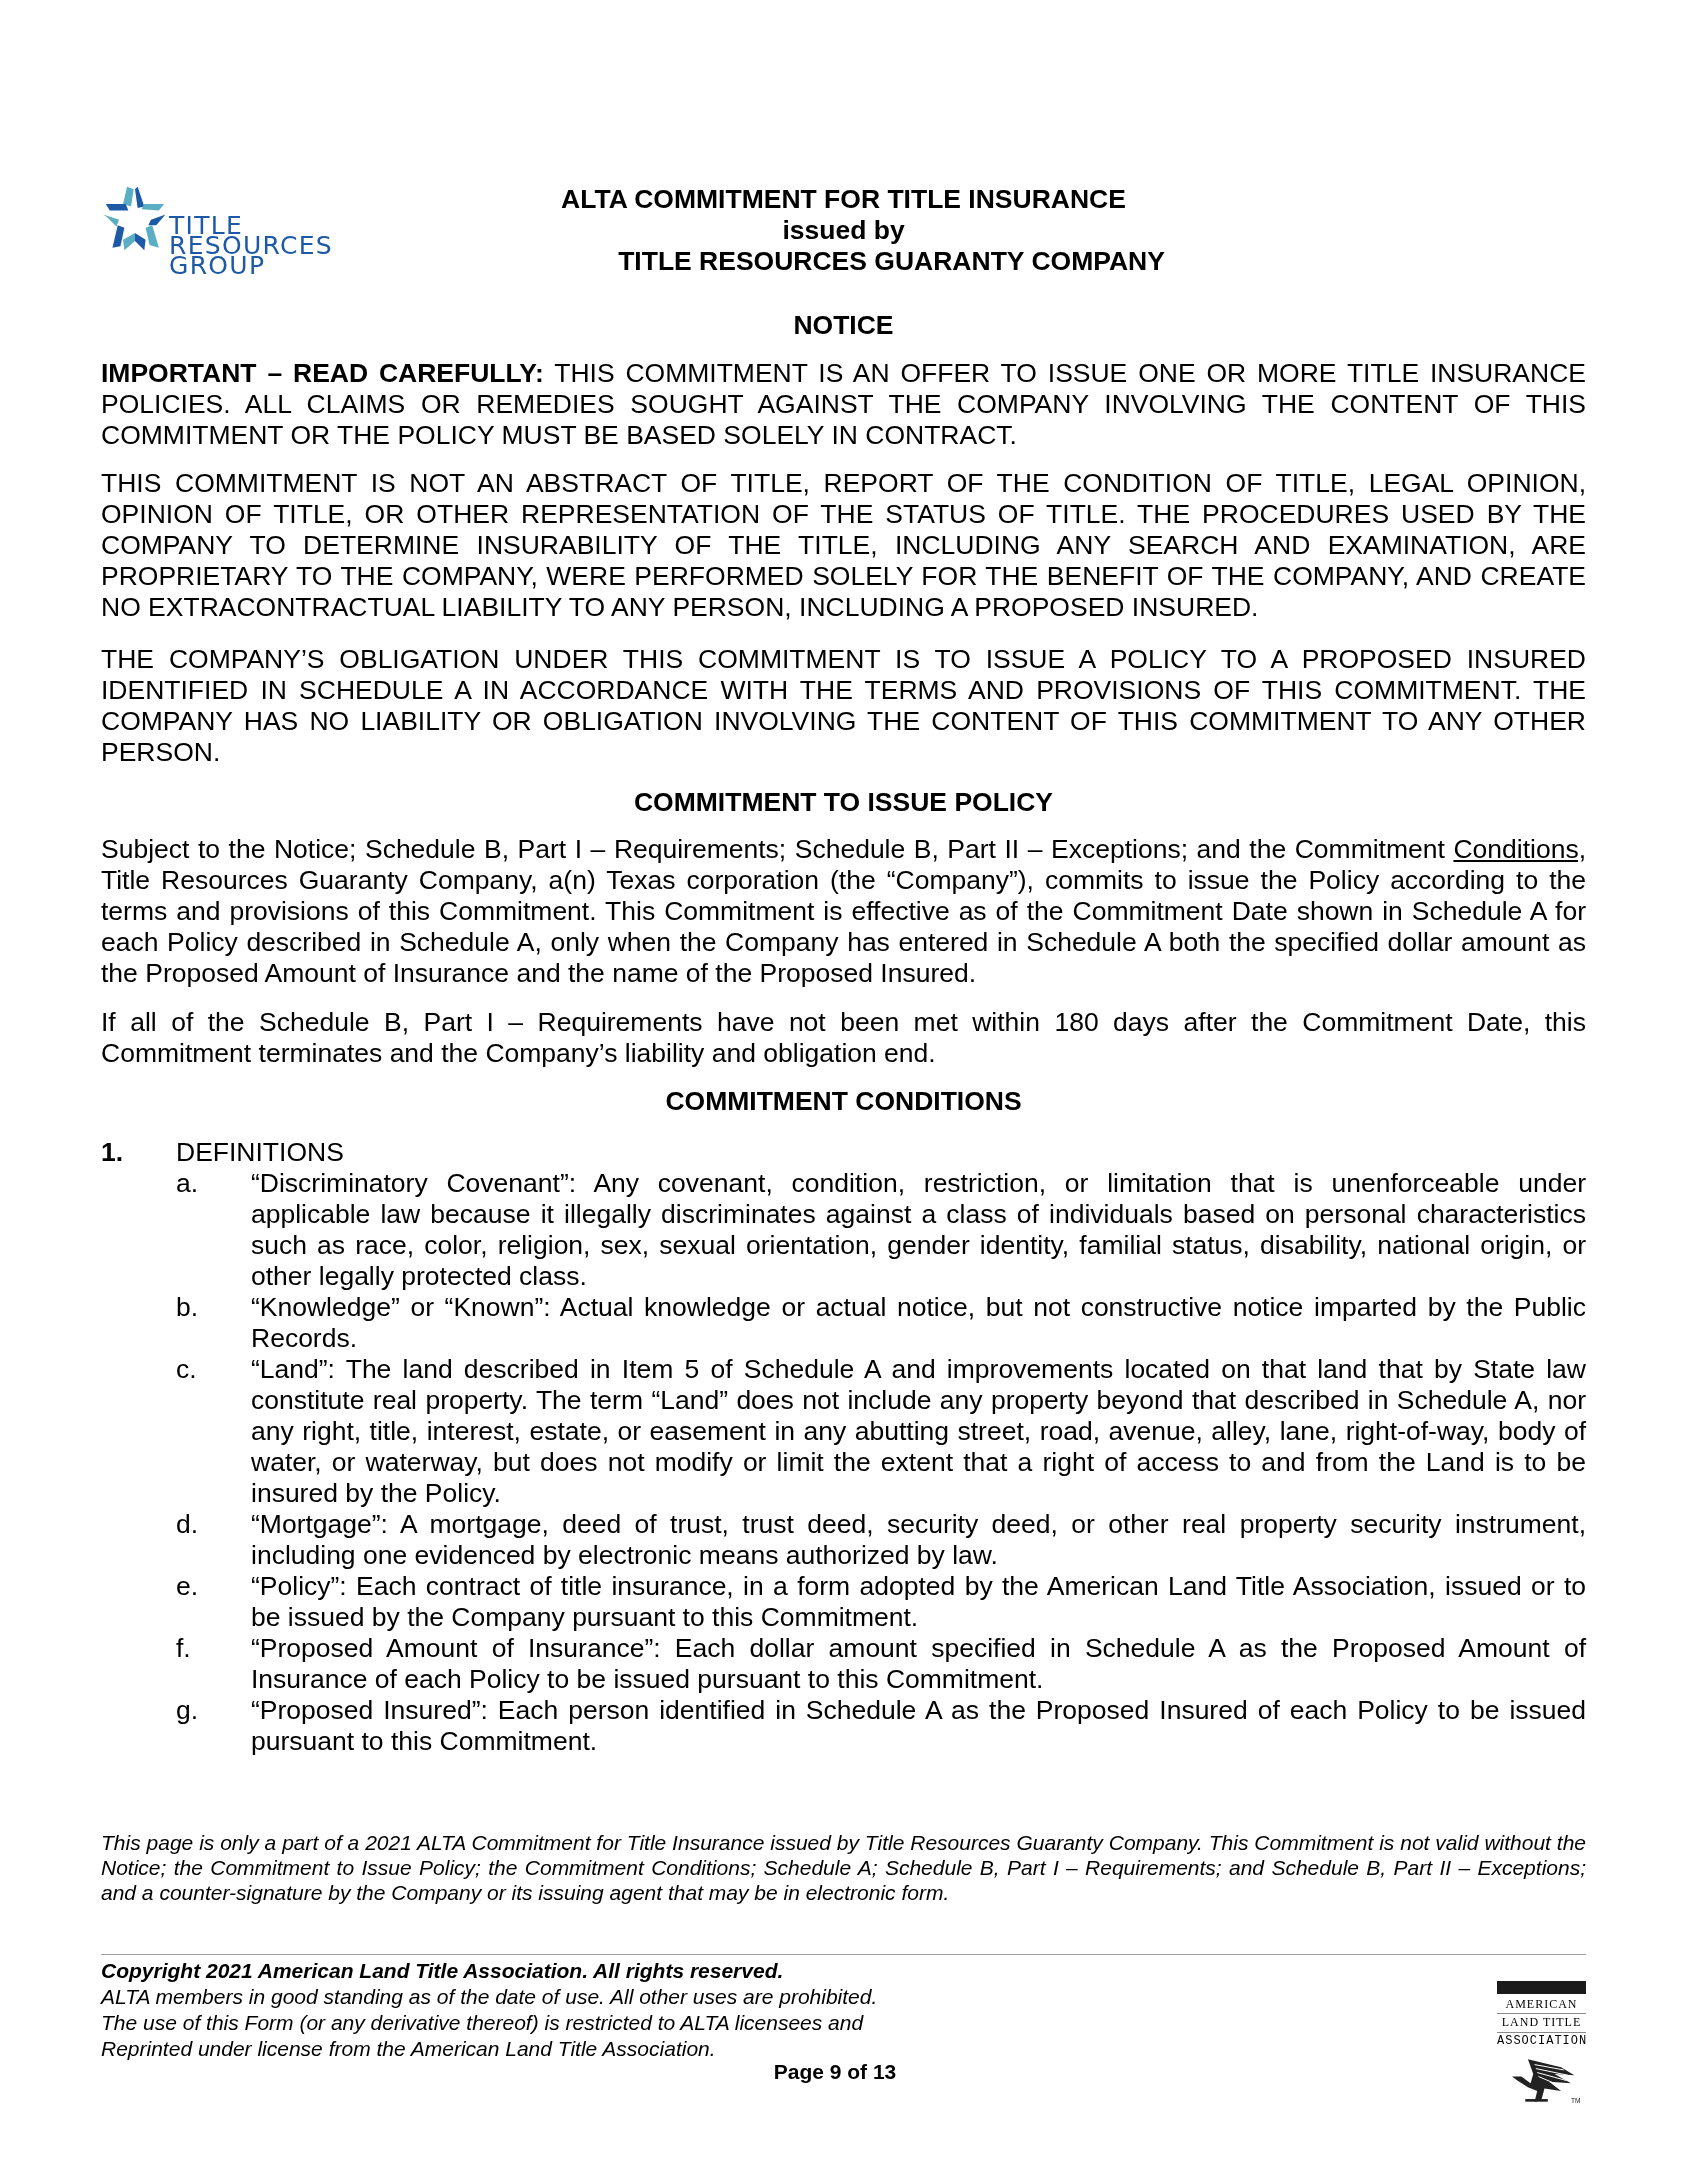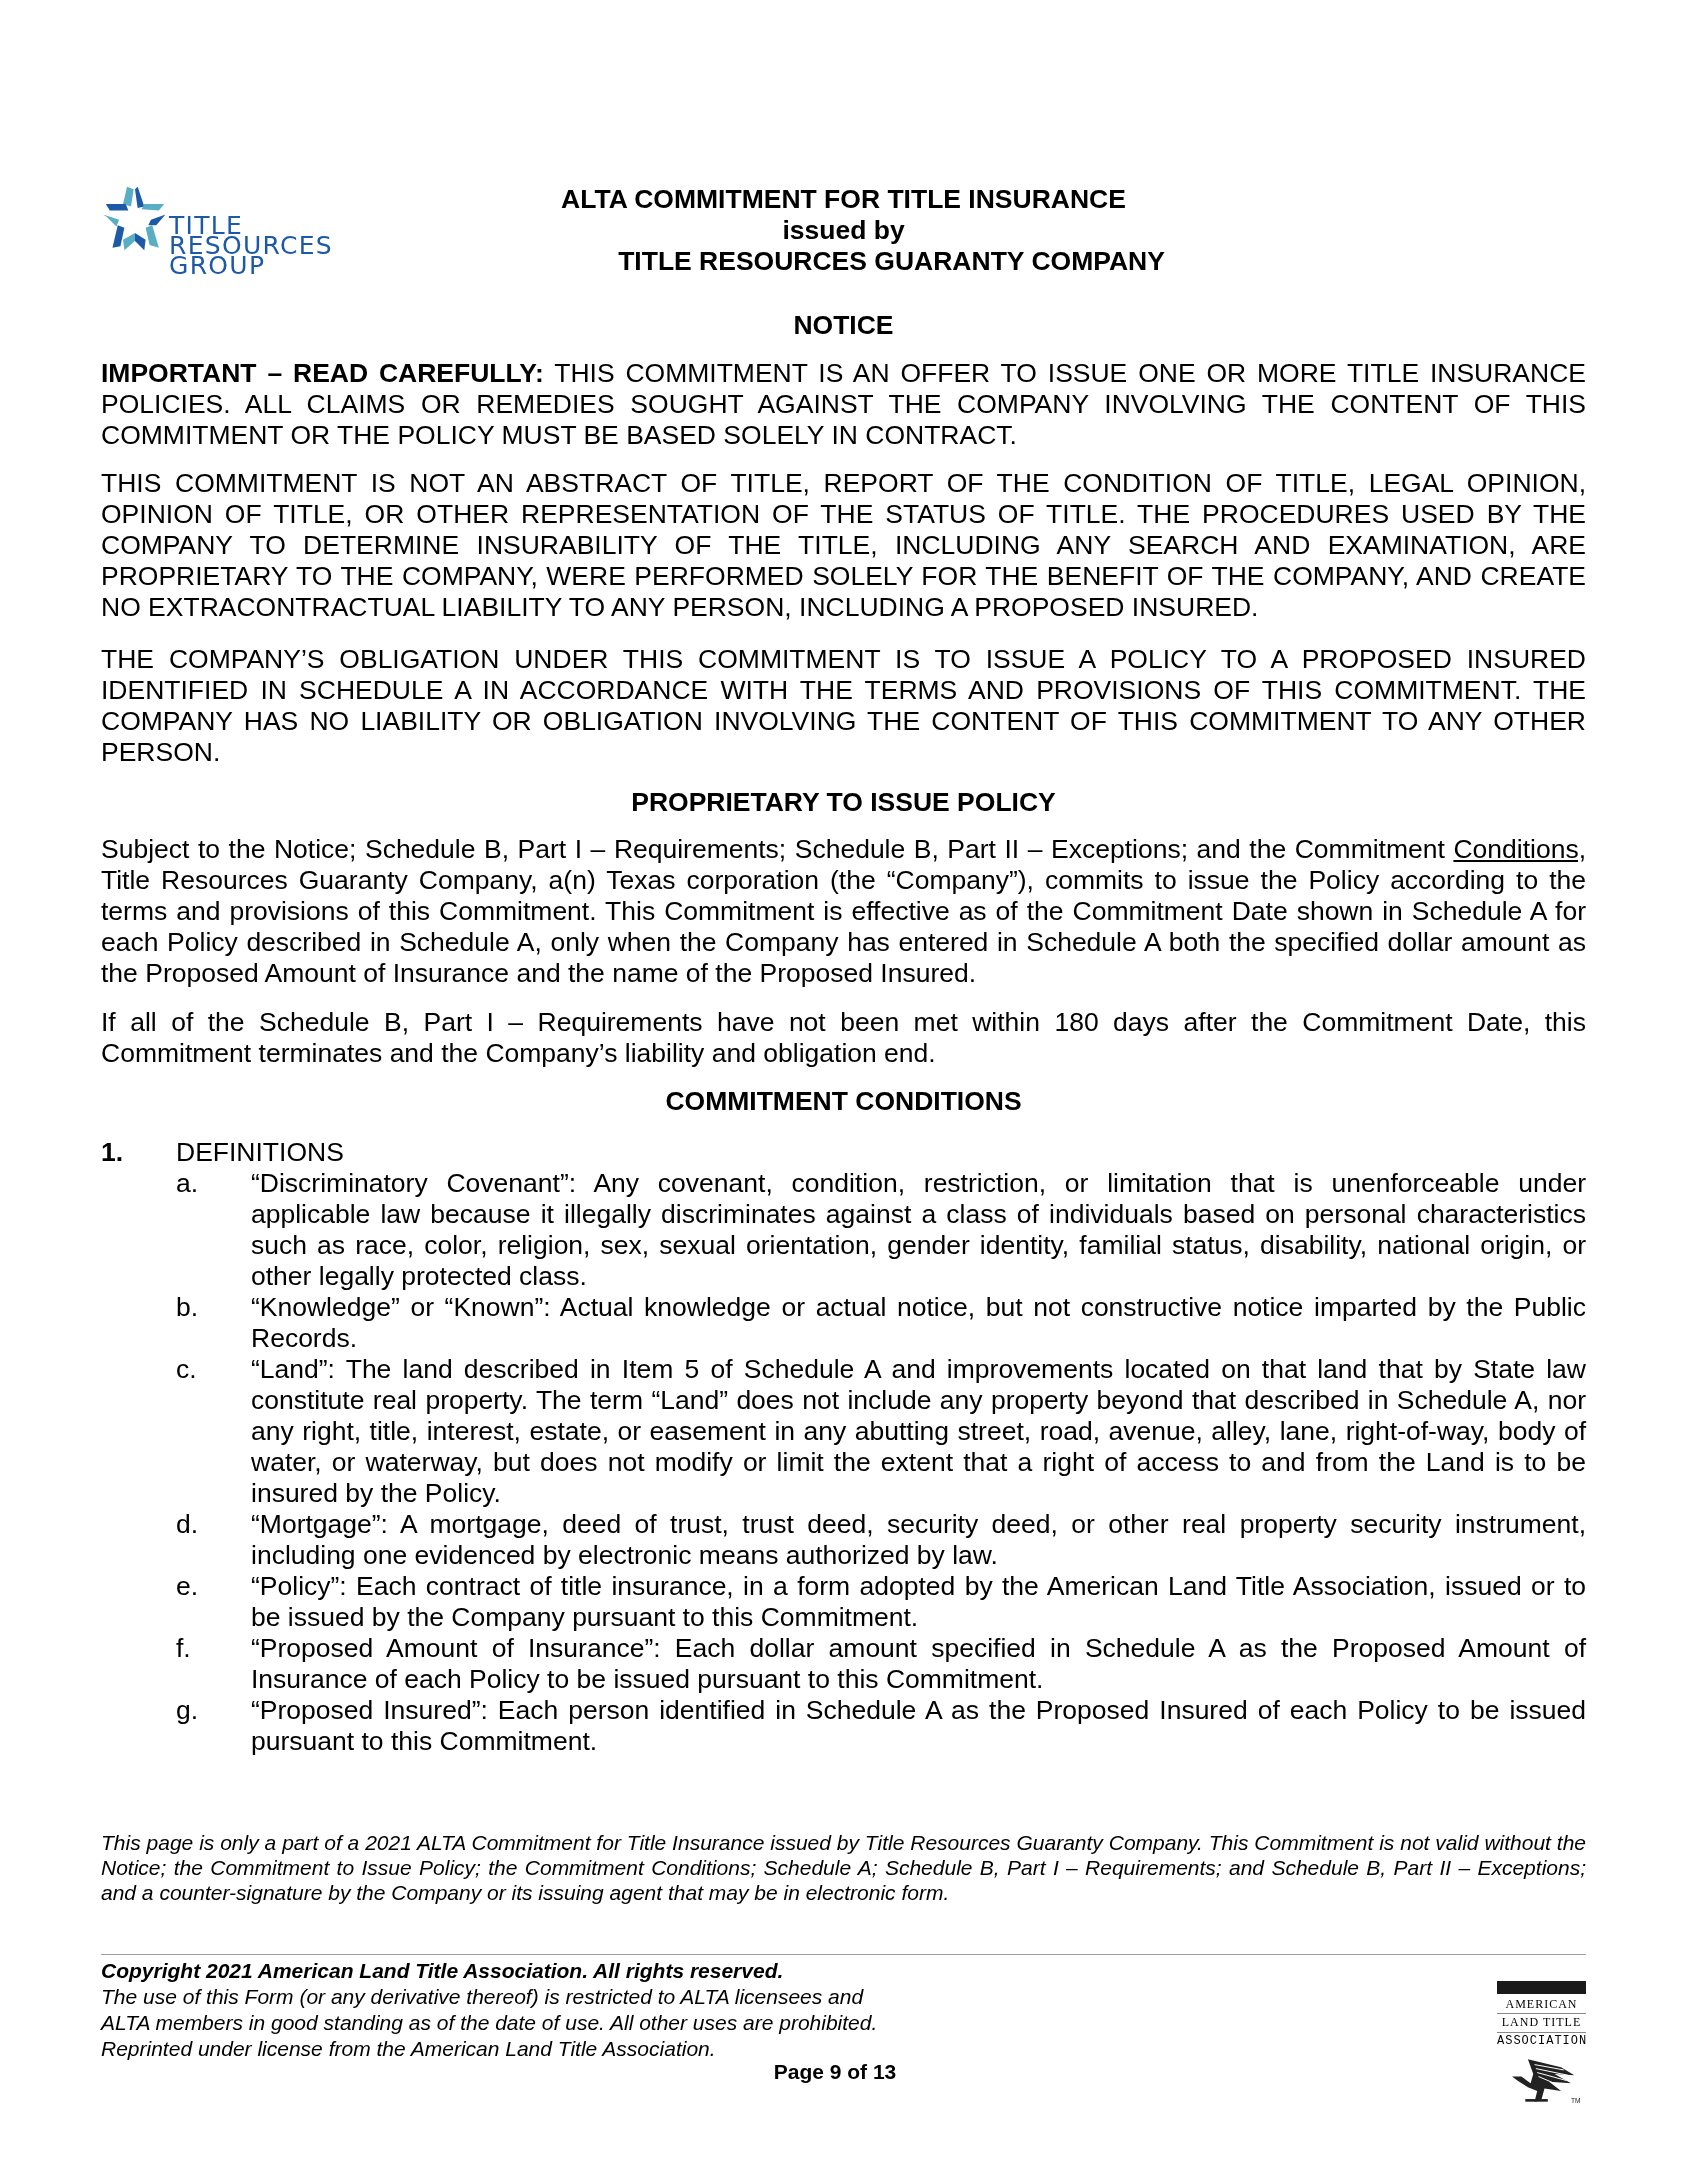--- a/index.html
+++ b/index.html
@@ -59,21 +59,21 @@
 <div class="abs center hdr" style="top:246px;padding-left:48px;">TITLE RESOURCES GUARANTY COMPANY</div>
 
 <div class="abs center hdr" style="top:310px;">NOTICE</div>
 
 <p class="abs para" style="top:358px;"><span class="bold">IMPORTANT – READ CAREFULLY:</span><span> THIS COMMITMENT IS AN OFFER TO ISSUE ONE OR MORE TITLE INSURANCE POLICIES. ALL CLAIMS OR REMEDIES SOUGHT AGAINST THE COMPANY INVOLVING THE CONTENT OF THIS COMMITMENT OR THE POLICY MUST BE BASED SOLELY IN CONTRACT.</span></p>
 
 <p class="abs para" style="top:468px;">THIS COMMITMENT IS NOT AN ABSTRACT OF TITLE, REPORT OF THE CONDITION OF TITLE, LEGAL OPINION, OPINION OF TITLE, OR OTHER REPRESENTATION OF THE STATUS OF TITLE. THE PROCEDURES USED BY THE COMPANY TO DETERMINE INSURABILITY OF THE TITLE, INCLUDING ANY SEARCH AND EXAMINATION, ARE PROPRIETARY TO THE COMPANY, WERE PERFORMED SOLELY FOR THE BENEFIT OF THE COMPANY, AND CREATE NO EXTRACONTRACTUAL LIABILITY TO ANY PERSON, INCLUDING A PROPOSED INSURED.</p>
 
 <p class="abs para" style="top:644px;">THE COMPANY’S OBLIGATION UNDER THIS COMMITMENT IS TO ISSUE A POLICY TO A PROPOSED INSURED IDENTIFIED IN SCHEDULE A IN ACCORDANCE WITH THE TERMS AND PROVISIONS OF THIS COMMITMENT. THE COMPANY HAS NO LIABILITY OR OBLIGATION INVOLVING THE CONTENT OF THIS COMMITMENT TO ANY OTHER PERSON.</p>
 
-<div class="abs center hdr" style="top:787px;">PROPRIETARY TO ISSUE POLICY</div>
+<div class="abs center hdr" style="top:787px;">COMMITMENT TO ISSUE POLICY</div>
 
 <p class="abs para" style="top:834px;"><span>Subject to the Notice; Schedule B, Part I – Requirements; Schedule B, Part II – Exceptions; and the Commitment </span><span class="u">Conditions,</span><span> Title Resources Guaranty Company, a(n) Texas corporation (the “Company”), commits to issue the Policy according to the terms and provisions of this Commitment. This Commitment is effective as of the Commitment Date shown in Schedule A for each Policy described in Schedule A, only when the Company has entered in Schedule A both the specified dollar amount as the Proposed Amount of Insurance and the name of the Proposed Insured.</span></p>
 
 <p class="abs para" style="top:1007px;">If all of the Schedule B, Part I – Requirements have not been met within 180 days after the Commitment Date, this Commitment terminates and the Company’s liability and obligation end.</p>
 
 <div class="abs center hdr" style="top:1086px;">COMMITMENT CONDITIONS</div>
 
 <div class="abs defs" style="top:1137px;">
   <div style="position:relative;">
     <span class="num">1.</span>
@@ -87,22 +87,22 @@
   <div class="item"><span class="lt">f.</span><span>“Proposed Amount of Insurance”: Each dollar amount specified in Schedule A as the Proposed Amount of Insurance of each Policy to be issued pursuant to this Commitment.</span></div>
   <div class="item"><span class="lt">g.</span><span>“Proposed Insured”: Each person identified in Schedule A as the Proposed Insured of each Policy to be issued pursuant to this Commitment.</span></div>
 </div>
 
 <p class="abs foot-italic" style="top:1830px;margin:0;">This page is only a part of a 2021 ALTA Commitment for Title Insurance issued by Title Resources Guaranty Company. This Commitment is not valid without the Notice; the Commitment to Issue Policy; the Commitment Conditions; Schedule A; Schedule B, Part I – Requirements; and Schedule B, Part II – Exceptions; and a counter-signature by the Company or its issuing agent that may be in electronic form.</p>
 
 <div class="abs sep" style="top:1954px;"></div>
 
 <div class="abs copy" style="top:1958px;font-style:italic;">
   <div class="bold">Copyright 2021 American Land Title Association. All rights reserved.</div>
+  <div>ALTA members in good standing as of the date of use. All other uses are prohibited.</div>
   <div>The use of this Form (or any derivative thereof) is restricted to ALTA licensees and</div>
-  <div>ALTA members in good standing as of the date of use. All other uses are prohibited.</div>
   <div>Reprinted under license from the American Land Title Association.</div>
 </div>
 
 <div class="abs page-num" style="top:2059px;left:769px;width:132px;text-align:center;">Page 9 of 13</div>
 
 <div class="abs alta-logo">
   <div class="alta-bar"></div>
   <div class="alta-line" style="top:18.5px;">AMERICAN</div>
   <div class="alta-rule" style="top:35px;"></div>
   <div class="alta-line" style="top:37px;">LAND TITLE</div>

